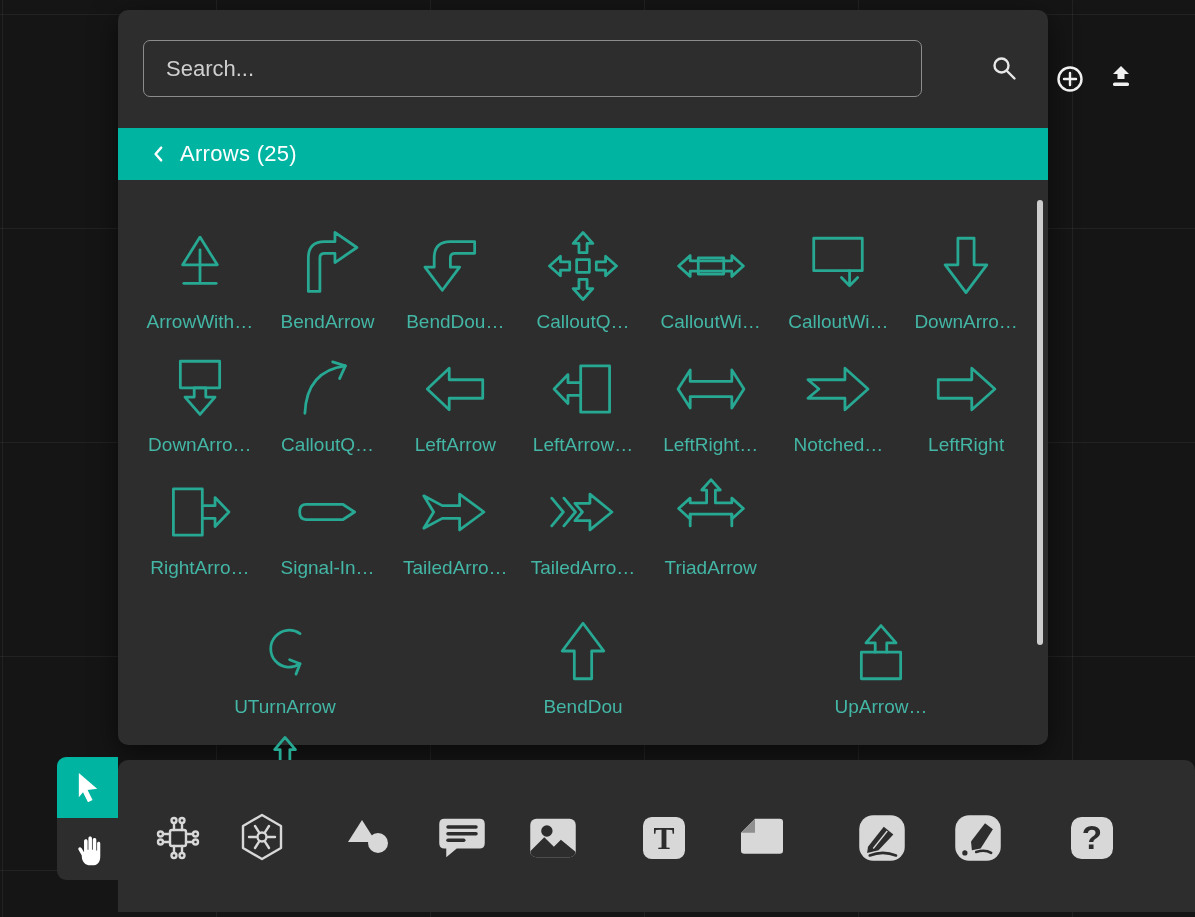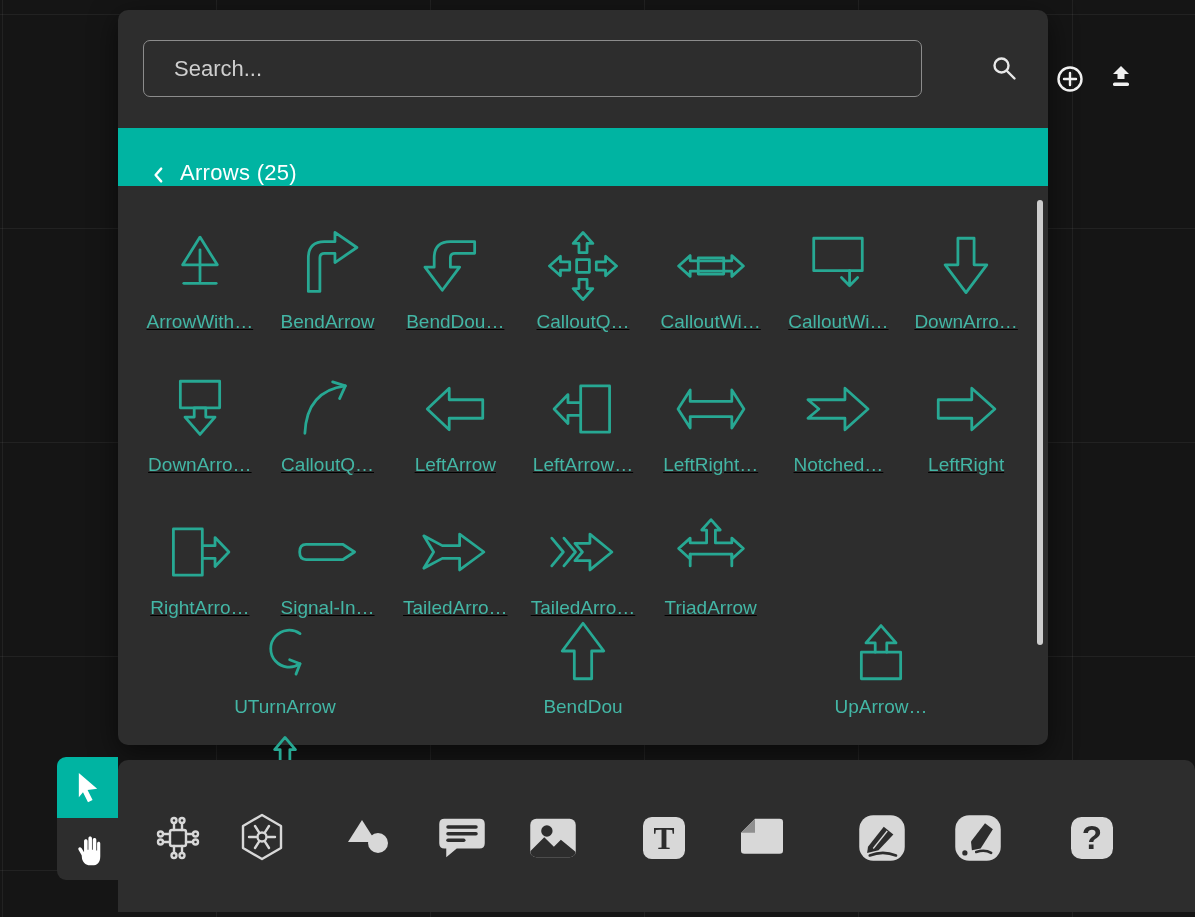--- a/index.html
+++ b/index.html
@@ -14,36 +14,36 @@
     background-position:2px 14px;
   }
   
   .panel{
     position:absolute;left:118px;top:10px;width:930px;height:735px;
     background:#2d2d2d;border-radius:10px;box-shadow:0 8px 28px rgba(0,0,0,.55);
   }
   .search-input{
     position:absolute;left:25px;top:30px;width:779px;height:57px;box-sizing:border-box;
     background:transparent;border:1px solid #8c8c8c;border-radius:7px;
-    color:#e2e2e2;font-size:22px;padding:0 56px 0 30px;outline:none;
+    color:#e2e2e2;font-size:22px;padding:0 56px 0 22px;outline:none;
     font-family:"Liberation Sans",sans-serif;
   }
   .search-input::placeholder{color:#cfcfcf;opacity:1;}
   .search-glass{position:absolute;left:872px;top:44px;width:28px;height:28px;cursor:pointer;}
   .icon-add{position:absolute;left:937px;top:54px;width:30px;height:30px;cursor:pointer;}
   .icon-upload{position:absolute;left:989px;top:55px;width:28px;height:26px;cursor:pointer;}
   .lib-header{
-    position:absolute;left:0;top:118px;width:100%;height:58px;background:#00b4a2;
-    display:flex;align-items:flex-end;padding-left:32px;box-sizing:border-box;gap:14px;
+    position:absolute;left:0;top:118px;width:100%;height:52px;background:#00b4a2;
+    display:flex;align-items:center;padding-left:32px;box-sizing:border-box;gap:14px;
   }
   .lib-title{color:#ffffff;font-size:22px;letter-spacing:.3px;}
   .back-btn{width:16px;height:22px;cursor:pointer;display:flex;align-items:center;}
   .shape-grid{
     position:absolute;left:18px;top:203px;width:894px;
-    display:grid;grid-template-columns:repeat(7,1fr);row-gap:23px;text-decoration:underline;
+    display:grid;grid-template-columns:repeat(7,1fr);row-gap:3px;
   }
   .shape-grid-last{
     position:absolute;left:18px;top:588px;width:894px;
     display:grid;grid-template-columns:repeat(3,1fr);
   }
   .cell{display:flex;flex-direction:column;align-items:center;justify-content:flex-end;height:120px;cursor:pointer;}
   svg.shape{height:74px;width:86px;stroke:#27a893;fill:none;stroke-width:2.4;stroke-linejoin:round;stroke-linecap:round;}
   .cell-label{color:#43b6a5;font-size:19px;margin-top:8px;white-space:nowrap;}
   .scroll-thumb{position:absolute;right:5px;top:190px;width:6px;height:445px;background:#cdcdcd;border-radius:3px;cursor:pointer;}
   

